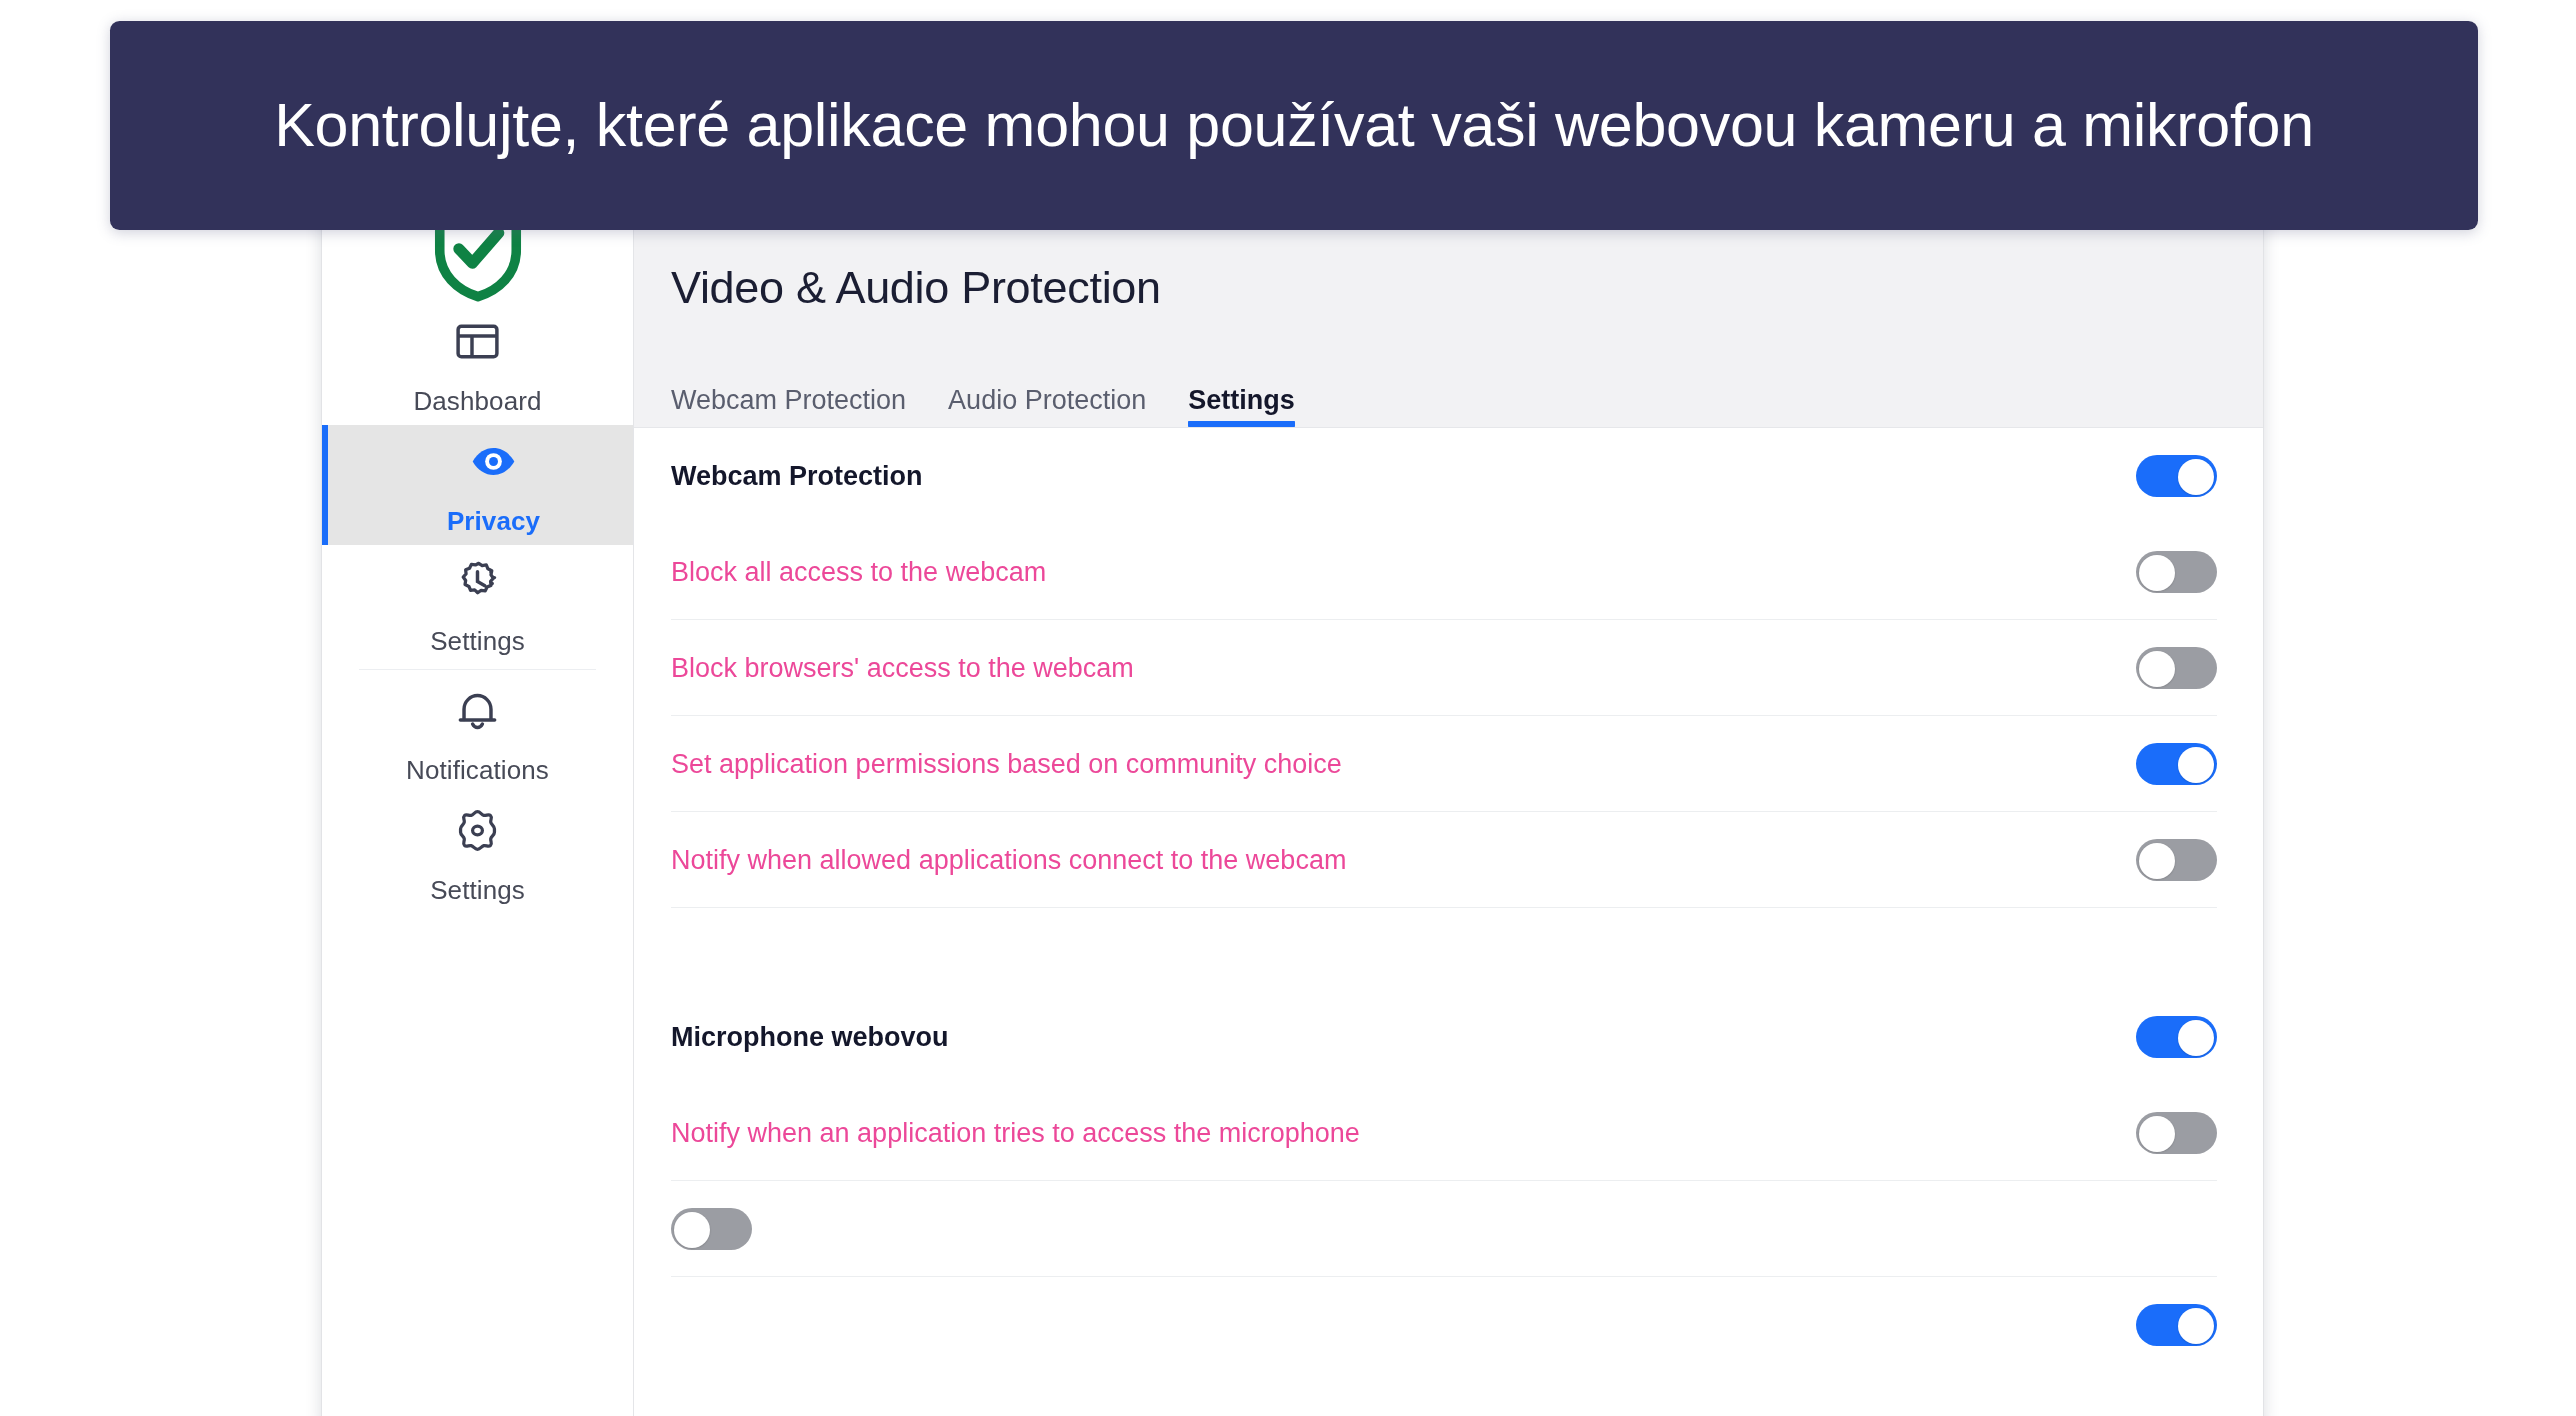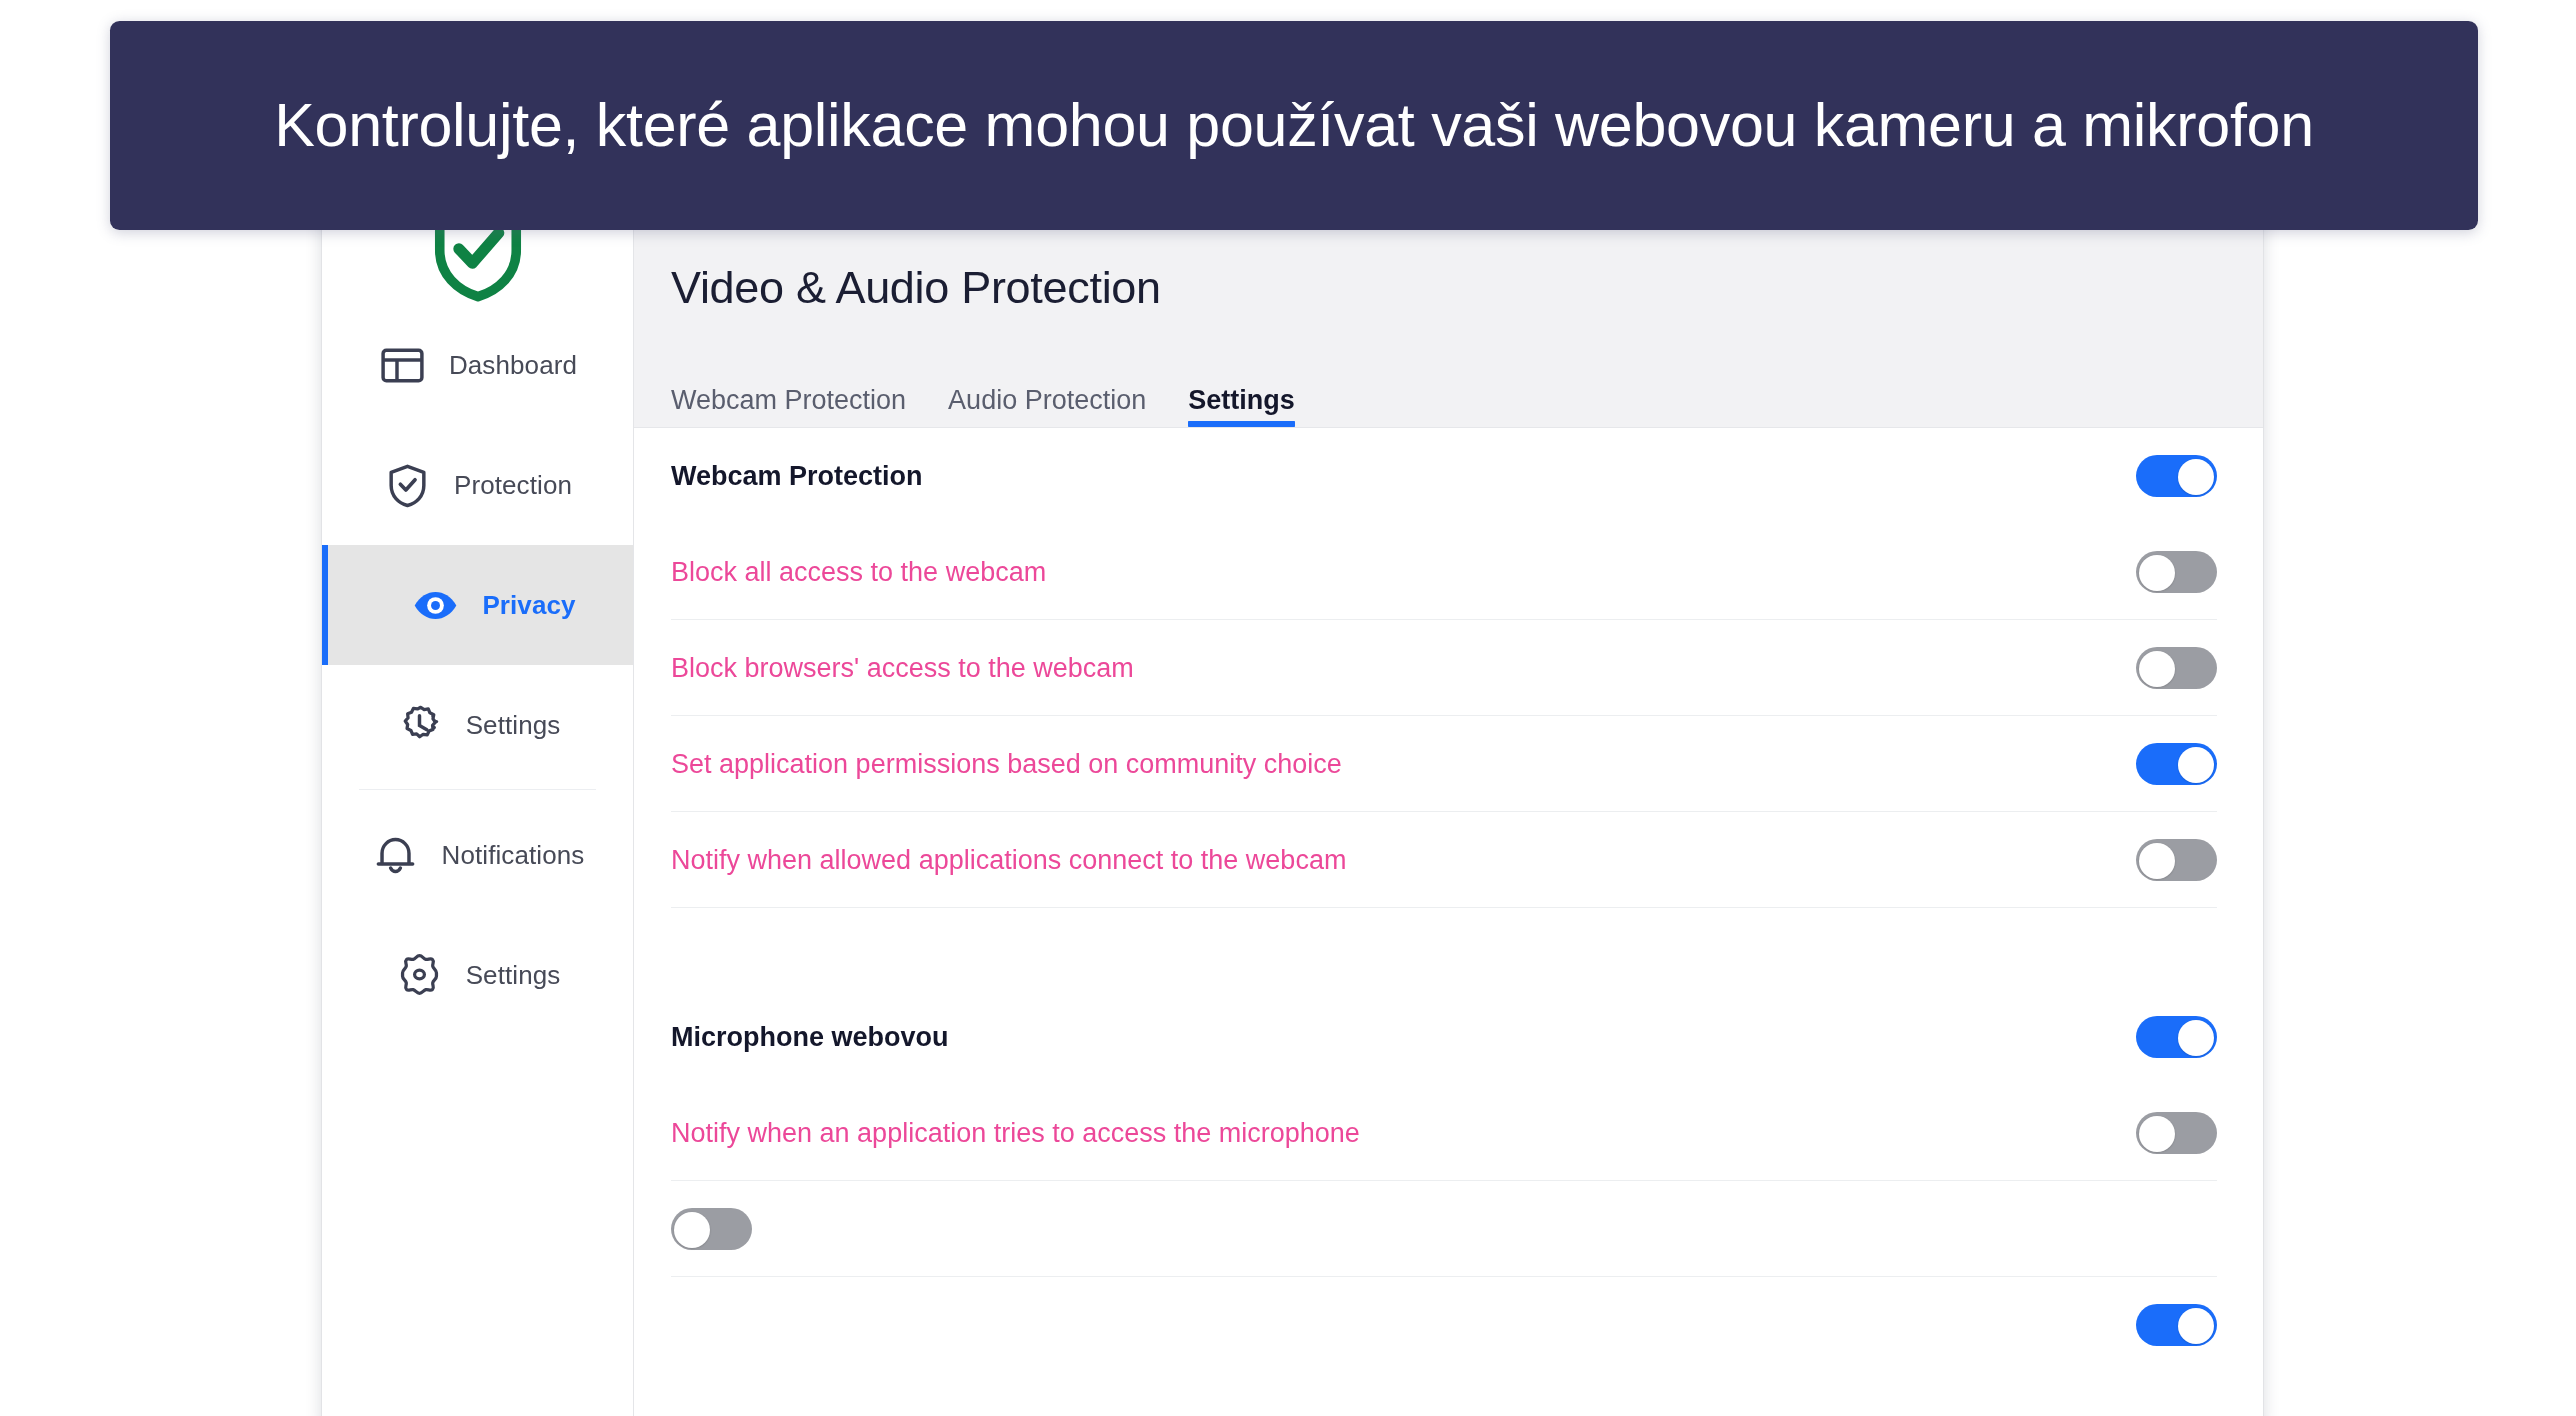--- a/index.html
+++ b/index.html
@@ -45,21 +45,21 @@
   .brand-logo {
     height: 102px;
     display: flex;
     align-items: flex-end;
     justify-content: center;
     overflow: hidden;
   }
   .nav-item {
     height: 120px;
     display: flex;
-    flex-direction: row;
+    flex-direction: column;
     align-items: center;
     justify-content: center;
     position: relative;
     cursor: pointer;
     gap: 22px;
   }
   .nav-item.active {
     background: #e5e5e5;
     padding-left: 32px;
   }
@@ -243,29 +243,20 @@
       <span class="nav-icon">
         <svg width="49" height="49" viewBox="0 0 24 24" fill="none" aria-hidden="true">
           <rect x="2.5" y="4.5" width="19" height="15" rx="1.6" stroke="#3b3f52" stroke-width="1.7"></rect>
           <line x1="2.5" y1="9.3" x2="21.5" y2="9.3" stroke="#3b3f52" stroke-width="1.7"></line>
           <line x1="9.3" y1="9.3" x2="9.3" y2="19.5" stroke="#3b3f52" stroke-width="1.7"></line>
         </svg>
       </span>
       <span class="nav-label">Dashboard</span>
     </div>
 
-    <div class="nav-item">
-      <span class="nav-icon">
-        <svg width="49" height="49" viewBox="0 0 24 24" fill="none" aria-hidden="true">
-          <path d="M12 2.6 L20 5.6 V12 C20 17.2 16.4 20.6 12 21.8 C7.6 20.6 4 17.2 4 12 V5.6 Z" stroke="#3b3f52" stroke-width="1.7" stroke-linejoin="round"></path>
-          <path d="M8.5 11.4 L11.2 14.2 L15.7 9.2" stroke="#3b3f52" stroke-width="1.8" fill="none" stroke-linecap="round" stroke-linejoin="round"></path>
-        </svg>
-      </span>
-      <span class="nav-label">Protection</span>
-    </div>
 
     <div class="nav-item active">
       <span class="nav-icon">
         <svg width="49" height="49" viewBox="0 0 24 24" fill="none" aria-hidden="true">
           <path d="M1.8 12 C4.4 7.6 8 5.4 12 5.4 C16 5.4 19.6 7.6 22.2 12 C19.6 16.4 16 18.6 12 18.6 C8 18.6 4.4 16.4 1.8 12 Z" fill="#1a6dfa"></path>
           <circle cx="12" cy="12" r="4.1" fill="#ffffff"></circle>
           <circle cx="12" cy="12" r="2.2" fill="#1a6dfa"></circle>
         </svg>
       </span>
       <span class="nav-label">Privacy</span>

